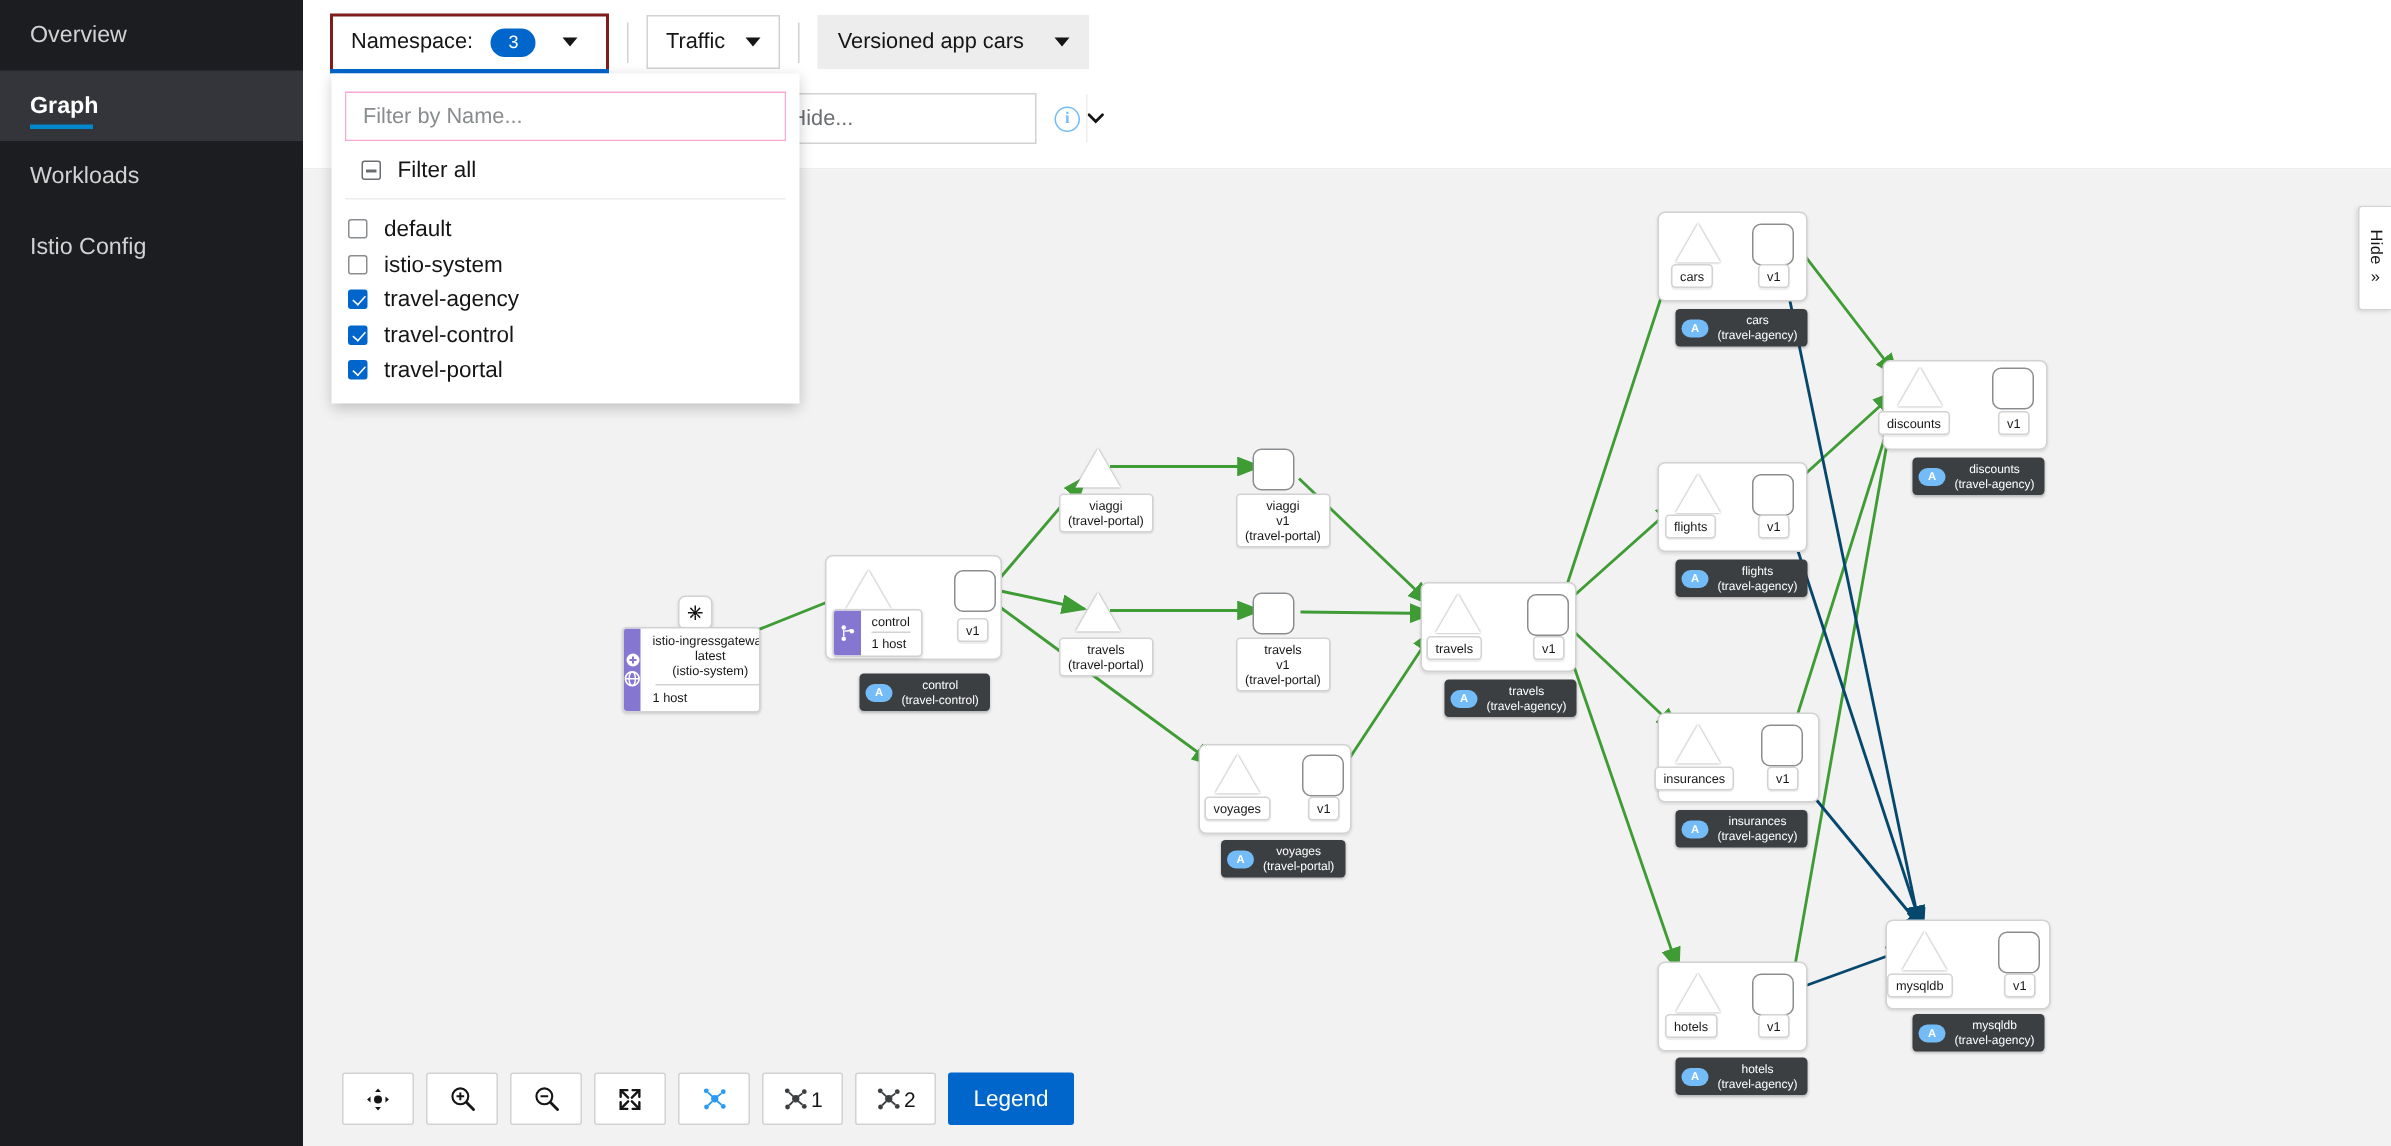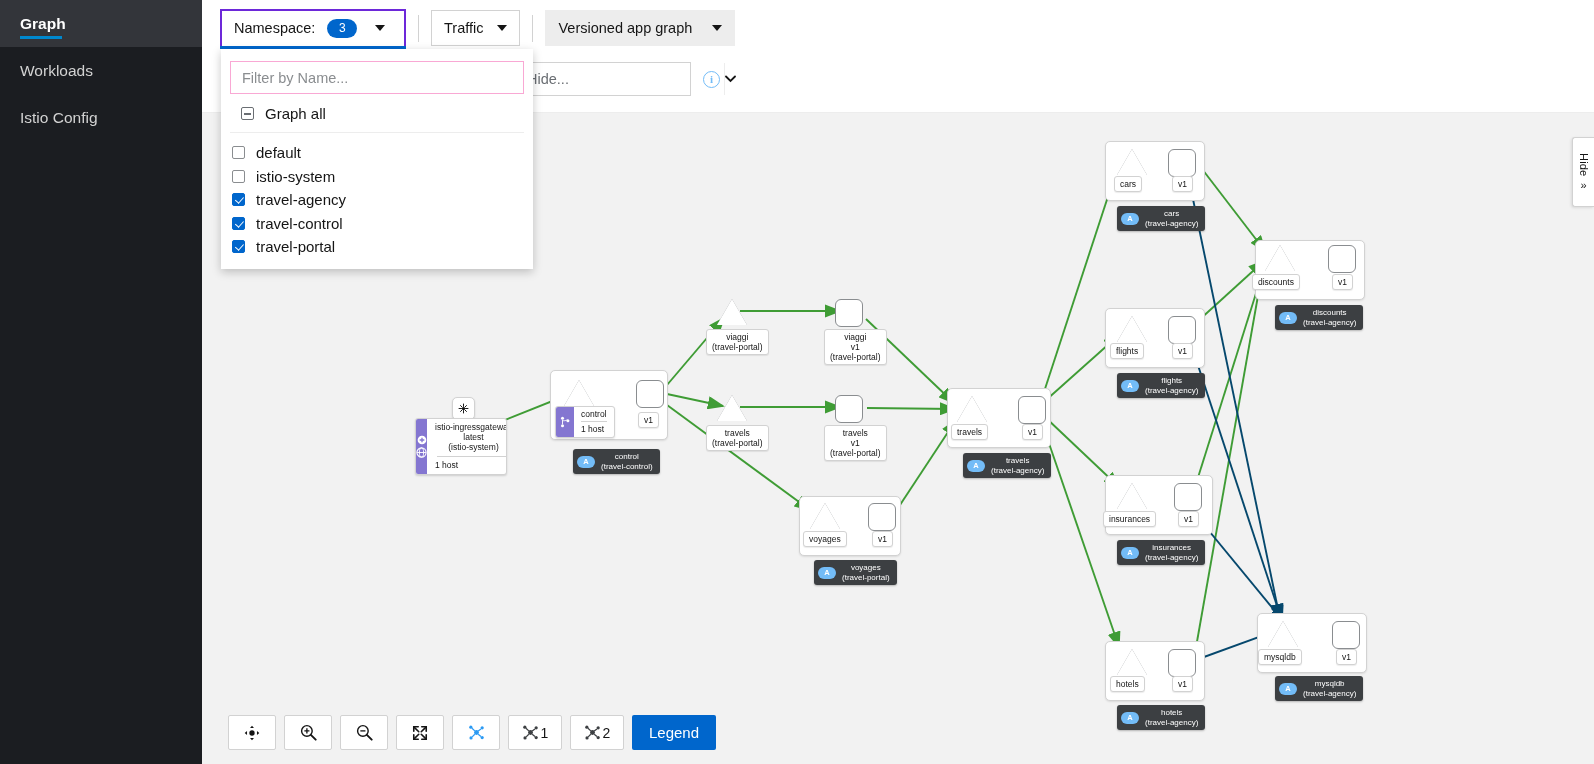--- a/index.html
+++ b/index.html
@@ -44,21 +44,21 @@
     width: 1392px; height: 113px;
     background: #ffffff;
     border-bottom: 1px solid #ededed;
   }
   .tb-row1 { position: absolute; left: 18px; top: 8px; display: flex; align-items: center; height: 40px; }
   .tb-row2 { position: absolute; left: 18px; top: 60px; display: flex; align-items: center; height: 38px; }
 
   .ns-select {
     height: 39px;
     min-width: 186px;
-    border: 2px solid #6d28d9;
+    border: 2px solid #7f1d1d;
     background: #ffffff;
     display: flex; align-items: center;
     padding: 0 10px 0 12px;
     font-size: 14.5px; color: #151515;
     cursor: pointer;
     position: relative;
   }
   .ns-select::after {
     content: ""; position: absolute; left: -2px; right: -2px; bottom: -3px;
     height: 3px; background: #0066cc;
@@ -324,20 +324,23 @@
     font-size: 11px; color: #151515; letter-spacing: 0.2px;
   }
   #hide-tab .chev { font-size: 11px; color: #151515; margin-top: 3px; }
 </style>
 </head>
 <body>
 
 <div id="app">
 
   <nav id="sidebar">
+    <div class="nav-item">
+      <span>Overview</span>
+    </div>
     <div class="nav-item active">
       <span>Graph</span>
       <span class="nav-underline"></span>
     </div>
     <div class="nav-item">
       <span>Workloads</span>
     </div>
     <div class="nav-item">
       <span>Istio Config</span>
     </div>
@@ -355,21 +358,21 @@
       <div class="tb-divider"></div>
 
       <div class="plain-select">
         <span>Traffic</span>
         <span class="caret" style="margin-left:14px"></span>
       </div>
 
       <div class="tb-divider"></div>
 
       <div class="grey-select">
-        <span>Versioned app graph</span>
+        <span>Versioned app cars</span>
         <span class="caret" style="margin-left:20px"></span>
       </div>
     </div>
 
     <div class="tb-row2">
       <div style="width:296px"></div>
       <div class="hide-input-wrap">
         <input class="hide-input" type="text" placeholder="Hide..." style="">
         <span class="hide-chevron">
           <svg width="11" height="8" viewBox="0 0 11 8" aria-hidden="true">
@@ -383,21 +386,21 @@
     </div>
   </div>
 
   <div id="ns-dropdown">
     <div class="ns-filter">
       <input type="text" placeholder="Filter by Name..." style="">
     </div>
 
     <div class="ns-selectall">
       <span class="ind-box"></span>
-      <span>Graph all</span>
+      <span>Filter all</span>
     </div>
 
     <div class="ns-list">
       <div class="ns-opt">
         <span class="cb"></span>
         <span>default</span>
       </div>
       <div class="ns-opt">
         <span class="cb"></span>
         <span>istio-system</span>

